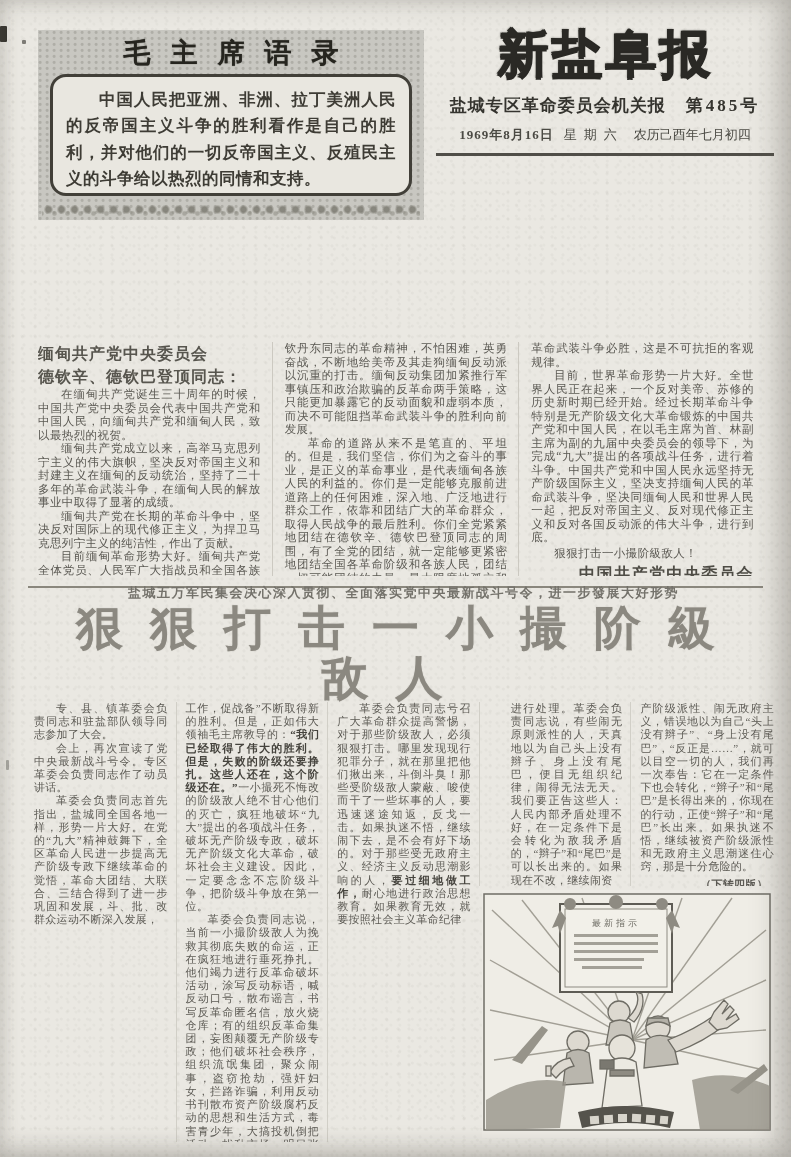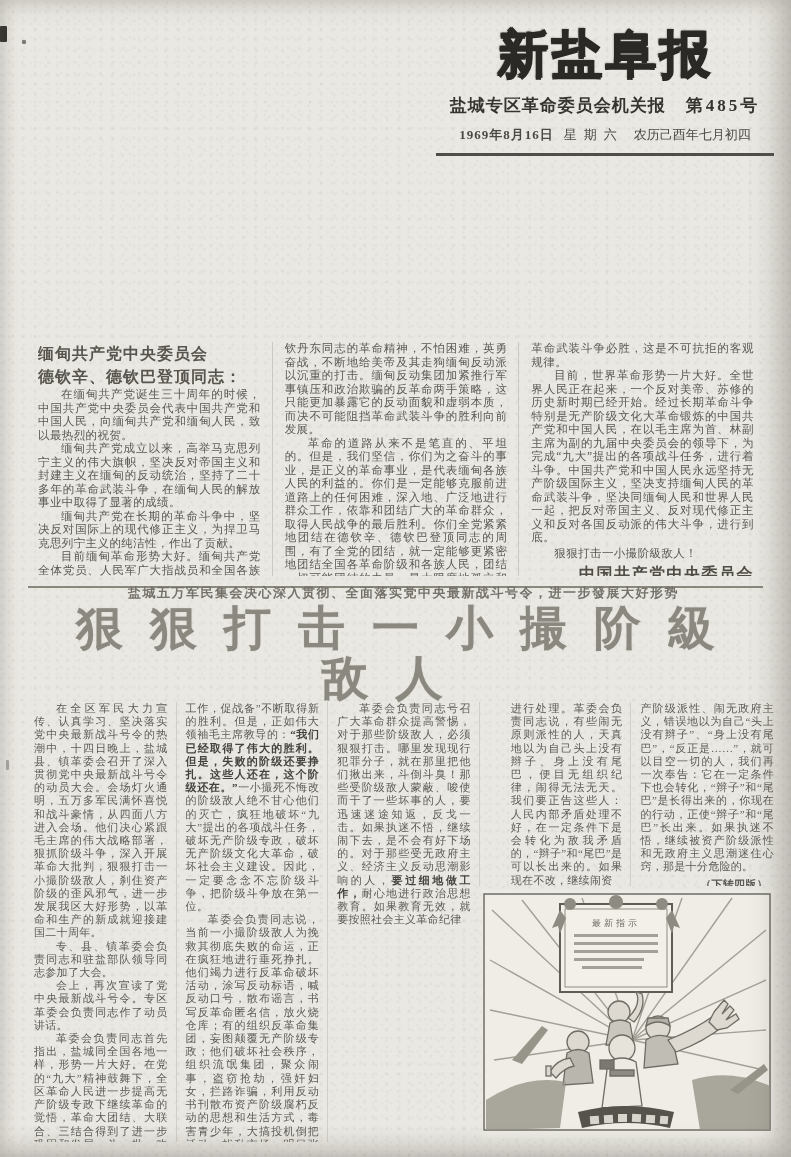--- a/index.html
+++ b/index.html
@@ -123,20 +123,27 @@
 </style>
 </head>
 <body>
 
 <div class="sheet">
 
   <div class="speck" style="left:0;top:26px;width:7px;height:16px;"></div>
   <div class="speck" style="left:22px;top:40px;width:4px;height:4px;opacity:.6;"></div>
   <div class="speck" style="left:6px;top:760px;width:3px;height:10px;opacity:.35;"></div>
 
+  <section class="quote-block">
+    <h2 class="quote-title">毛主席语录</h2>
+    <div class="quote-frame">
+      <p class="quote-text">中国人民把亚洲、非洲、拉丁美洲人民的反帝国主义斗争的胜利看作是自己的胜利，并对他们的一切反帝国主义、反殖民主义的斗争给以热烈的同情和支持。</p>
+    </div>
+    <div class="frieze"></div>
+  </section>
 
   <section class="masthead">
     <h1 class="paper-title">新盐阜报</h1>
     <div class="organ-line">
       <span>盐城专区革命委员会机关报</span><span class="issue">第485号</span>
     </div>
     <div class="date-line">
       <span class="d">1969年8月16日</span><span class="weekday">星期六</span><span>农历己酉年七月初四</span>
     </div>
     <hr class="mast-rule">
@@ -167,21 +174,20 @@
 
   <hr class="section-rule">
 
   <p class="kicker">盐城五万军民集会决心深入贯彻、全面落实党中央最新战斗号令，进一步發展大好形势</p>
   <h2 class="headline2">
     <span class="l1">狠狠打击一小撮阶級敌人</span>
   </h2>
 
   <section class="article2">
     <div class="col">
-      <p>在全区军民大力宣传、认真学习、坚决落实党中央最新战斗号令的热潮中，十四日晚上，盐城县、镇革委会召开了深入贯彻党中央最新战斗号令的动员大会。会场灯火通明，五万多军民满怀喜悦和战斗豪情，从四面八方进入会场。他们决心紧跟毛主席的伟大战略部署，狠抓阶级斗争，深入开展革命大批判，狠狠打击一小撮阶级敌人，刹住资产阶级的歪风邪气，进一步发展我区大好形势，以革命和生产的新成就迎接建国二十周年。</p>
       <p>专、县、镇革委会负责同志和驻盐部队领导同志参加了大会。</p>
       <p>会上，再次宣读了党中央最新战斗号令。专区革委会负责同志作了动员讲话。</p>
       <p><span>革委会负责同志首先指出，盐城同全国各地一样，形势一片大好。在党的“九大”精神鼓舞下，全区革命人民进一步提高无产阶级专政下继续革命的觉悟，革命大团结、大联合、三结合得到了进一步巩固和发展，斗、批、改群众运动不断深入发展，</span></p>
     </div>
     <div class="col">
       <p style="text-indent:0;"><span>工作，促战备”不断取得新的胜利。但是，正如伟大领袖毛主席教导的：</span><b>“我们已经取得了伟大的胜利。但是，失败的阶级还要挣扎。这些人还在，这个阶级还在。”</b><span>一小撮死不悔改的阶级敌人绝不甘心他们的灭亡，疯狂地破坏“九大”提出的各项战斗任务，破坏无产阶级专政，破坏无产阶级文化大革命，破坏社会主义建设。因此，一定要念念不忘阶级斗争，把阶级斗争放在第一位。</span></p>
       <p>革委会负责同志说，当前一小撮阶级敌人为挽救其彻底失败的命运，正在疯狂地进行垂死挣扎。他们竭力进行反革命破坏活动，涂写反动标语，喊反动口号，散布谣言，书写反革命匿名信，放火烧仓库；有的组织反革命集团，妄图颠覆无产阶级专政；他们破坏社会秩序，组织流氓集团，聚众闹事，盗窃抢劫，强奸妇女，拦路诈骗，利用反动书刊散布资产阶级腐朽反动的思想和生活方式，毒害青少年，大搞投机倒把活动，扰乱市场，明目张胆地破坏毛主席关于知识青年上山下乡的方</p>
     </div>
     <div class="col">
       <p><span>革委会负责同志号召广大革命群众提高警惕，对于那些阶级敌人，必须狠狠打击。哪里发现现行犯罪分子，就在那里把他们揪出来，斗倒斗臭！那些受阶级敌人蒙蔽、唆使而干了一些坏事的人，要迅速迷途知返，反戈一击。如果执迷不悟，继续闹下去，是不会有好下场的。对于那些受无政府主义、经济主义反动思潮影响的人，</span><b>要过细地做工作，</b><span>耐心地进行政治思想教育。如果教育无效，就要按照社会主义革命纪律</span></p>

